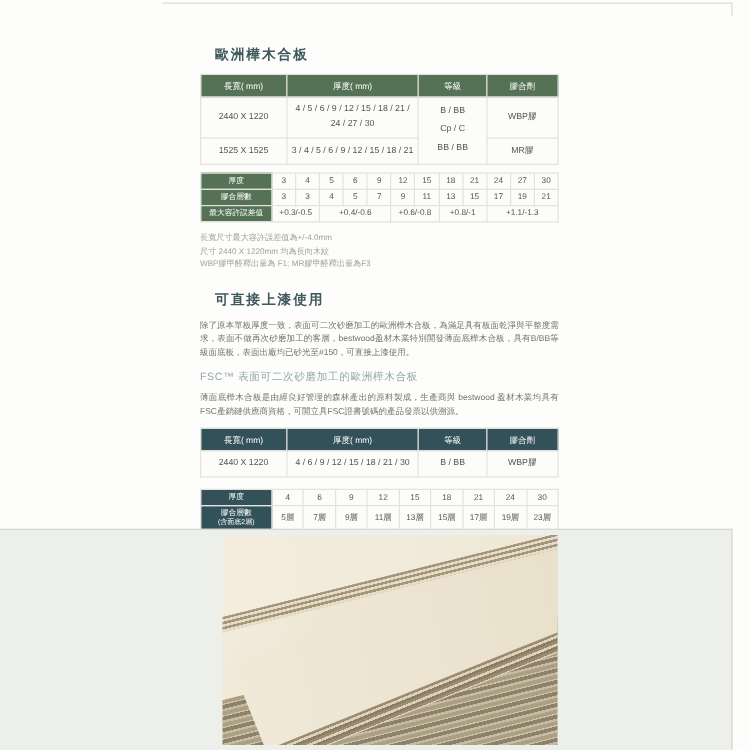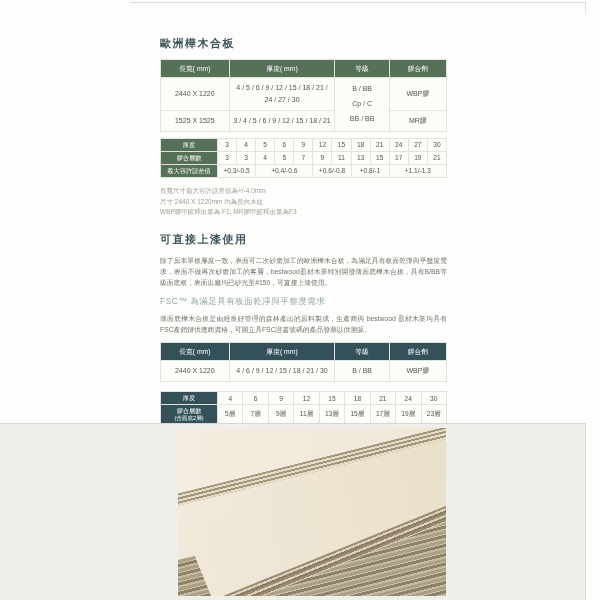--- a/index.html
+++ b/index.html
@@ -8,21 +8,21 @@
     background:#fdfdfc;
     font-family:"Liberation Sans","DejaVu Sans",sans-serif;
     -webkit-font-smoothing:antialiased;
   }
   
   .card-edge{position:absolute;left:130px;top:2px;width:455px;height:10px;
     border-top:1px solid #dcdcd8;border-right:1px solid #dcdcd8;}
 
   .content{position:absolute;left:160px;top:36px;width:287px;}
 
-  .sec-title{font-size:11px;font-weight:bold;color:#3f585c;letter-spacing:1.5px;margin:0 0 8px 0;}
+  .sec-title{font-size:11px;font-weight:bold;color:#3f585c;letter-spacing:1.5px;margin:0 0 8px 12px;}
 
   table{border-collapse:collapse;width:100%;table-layout:fixed;}
   td,th{border:1px solid #e2e2de;text-align:center;vertical-align:middle;}
 
   
   .spec th{color:#fff;font-weight:normal;font-size:6.8px;height:15px;padding:1px 0;}
   .spec td{background:#fcfcf9;color:#55554f;font-size:7px;line-height:1.7;padding:4px 3px;}
   .spec.green th{background:#557257;}
   .spec.teal  th{background:#325159;}
   .grade-cell div{line-height:2.1;}
@@ -148,21 +148,21 @@
 
   <div class="notes">
     <div>長寬尺寸最大容許誤差值為+/-4.0mm</div>
     <div>尺寸 2440 X 1220mm 均為長向木紋</div>
     <div>WBP膠甲醛釋出量為 F1; MR膠甲醛釋出量為F3</div>
   </div>
 
   <div class="section2">
     <div class="sec-title">可直接上漆使用</div>
     <p class="para">除了原本單板厚度一致，表面可二次砂磨加工的歐洲樺木合板，為滿足具有板面乾淨與平整度需求，表面不做再次砂磨加工的客層，bestwood盈材木業特別開發薄面底樺木合板，具有B/BB等級面底板，表面出廠均已砂光至#150，可直接上漆使用。</p>
-    <div class="fsc-h">FSC™ 為滿足具有板面乾淨與平整度需求</div>
+    <div class="fsc-h">FSC™ 表面可二次砂磨加工的歐洲樺木合板</div>
     <p class="para">薄面底樺木合板是由經良好管理的森林產出的原料製成，生產商與 bestwood 盈材木業均具有FSC產銷鏈供應商資格，可開立具FSC證書號碼的產品發票以供溯源。</p>
 
     <table class="spec teal">
       <colgroup>
           <col style="width:24%">
           <col style="width:37%">
           <col style="width:19%">
           <col style="width:20%">
         </colgroup>
       <tbody>

